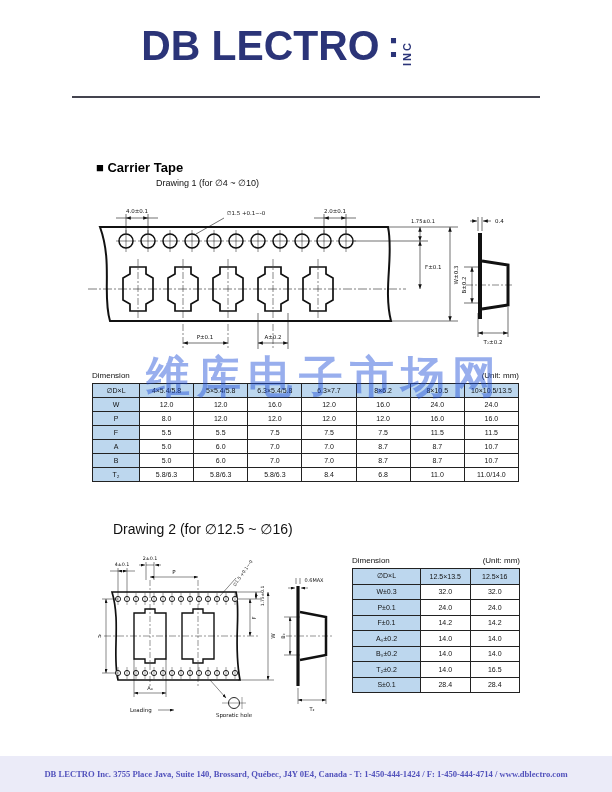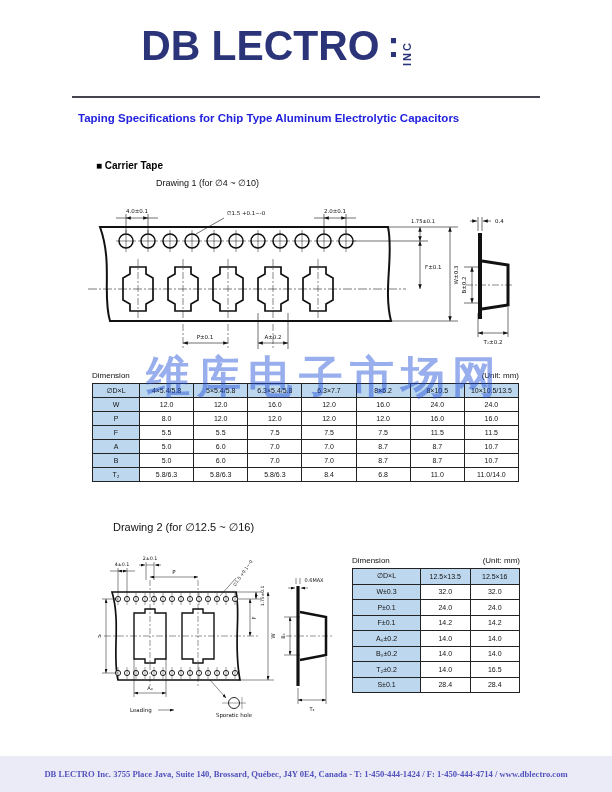--- a/index.html
+++ b/index.html
@@ -6,23 +6,23 @@
   .page{position:relative;width:612px;height:792px;background:#fff;overflow:hidden;
         font-family:"Liberation Sans",sans-serif;color:#111;}
   
   .logo{position:absolute;top:24px;left:0;width:548px;display:flex;justify-content:center;align-items:flex-start;}
   .logo-main{font-size:43px;font-weight:bold;color:#2b3478;letter-spacing:0px;line-height:1;transform:scaleX(.95);}
   .logo-colon{font-size:36px;font-weight:bold;color:#2b3478;line-height:1.15;margin-left:2px;}
   .logo-inc{writing-mode:vertical-rl;transform:rotate(180deg);font-size:11px;font-weight:bold;
             color:#2b3478;letter-spacing:2px;margin-left:2px;height:42px;}
   .rule{position:absolute;top:96px;left:72px;width:468px;height:2px;background:#44444f;}
   .title{position:absolute;top:112px;left:78px;font-size:11.5px;font-weight:bold;color:#2222dd;}
-  .section{position:absolute;top:160px;left:96px;font-size:10px;font-weight:bold;color:#000;}
+  .section{position:absolute;top:160px;left:96px;font-size:13px;font-weight:bold;color:#000;}
   .cap1{position:absolute;top:178px;left:113px;font-size:9px;padding-left:43px;}
-  .cap2{position:absolute;top:521px;left:113px;font-size:11px;}
+  .cap2{position:absolute;top:521px;left:113px;font-size:14px;}
   .d1{position:absolute;left:86px;top:207px;}
   .d2{position:absolute;left:98px;top:552px;}
   
   .t1wrap{position:absolute;left:92px;top:371px;width:427px;}
   .t2wrap{position:absolute;left:352px;top:556px;width:168px;}
   .tcap{display:flex;justify-content:space-between;font-size:8px;margin-bottom:3px;gap:35px;}
   table{border-collapse:collapse;width:100%;table-layout:fixed;border:1.5px solid #222;}
   th,td{border:1px solid #222;font-size:7px;text-align:center;padding:0;font-weight:normal;height:13px;}
   .t2wrap th,.t2wrap td{height:14.5px;}
   th.hd{background:#bdd7ee;}
@@ -42,21 +42,20 @@
 <div class="page">
 
   <div class="logo">
     <span class="logo-main">DB LECTRO</span>
     <span class="logo-colon">:</span>
     <span class="logo-inc">INC</span>
   </div>
 
   <div class="rule"></div>
 
-  <div class="title">Taping Specifications for Chip Type Aluminum Electrolytic Capacitors</div>
 
   <div class="section">
     <span>■</span>
     <span>Carrier Tape</span>
   </div>
 
   <div class="cap1">Drawing 1 (for ∅4 ~ ∅10)</div>
 
   <svg class="d1" width="430" height="152" viewBox="0 0 430 152">
     <defs>

